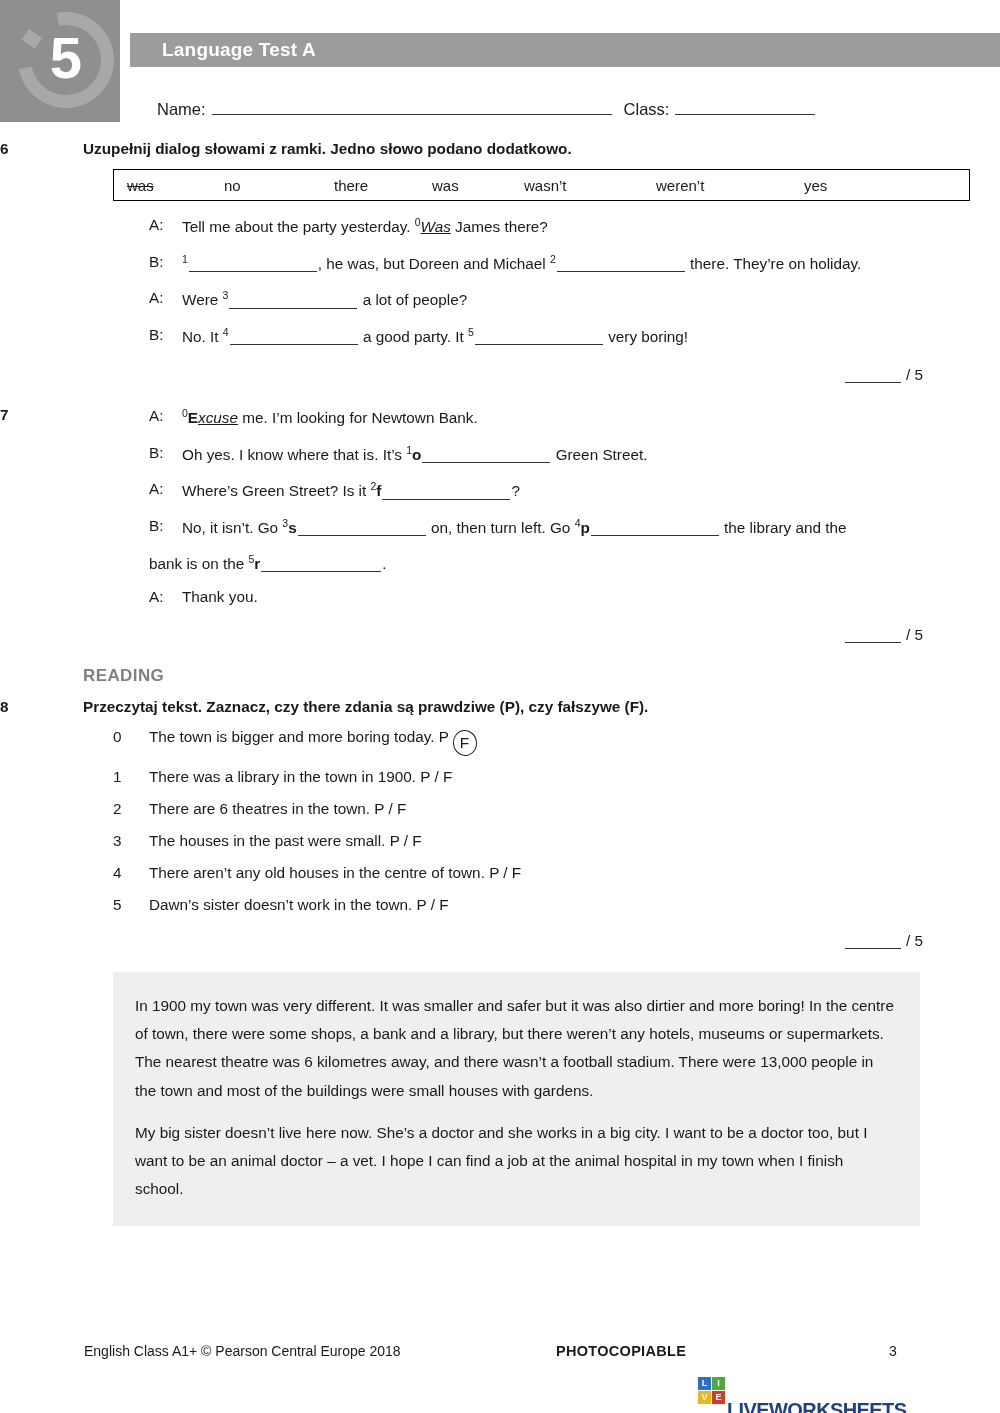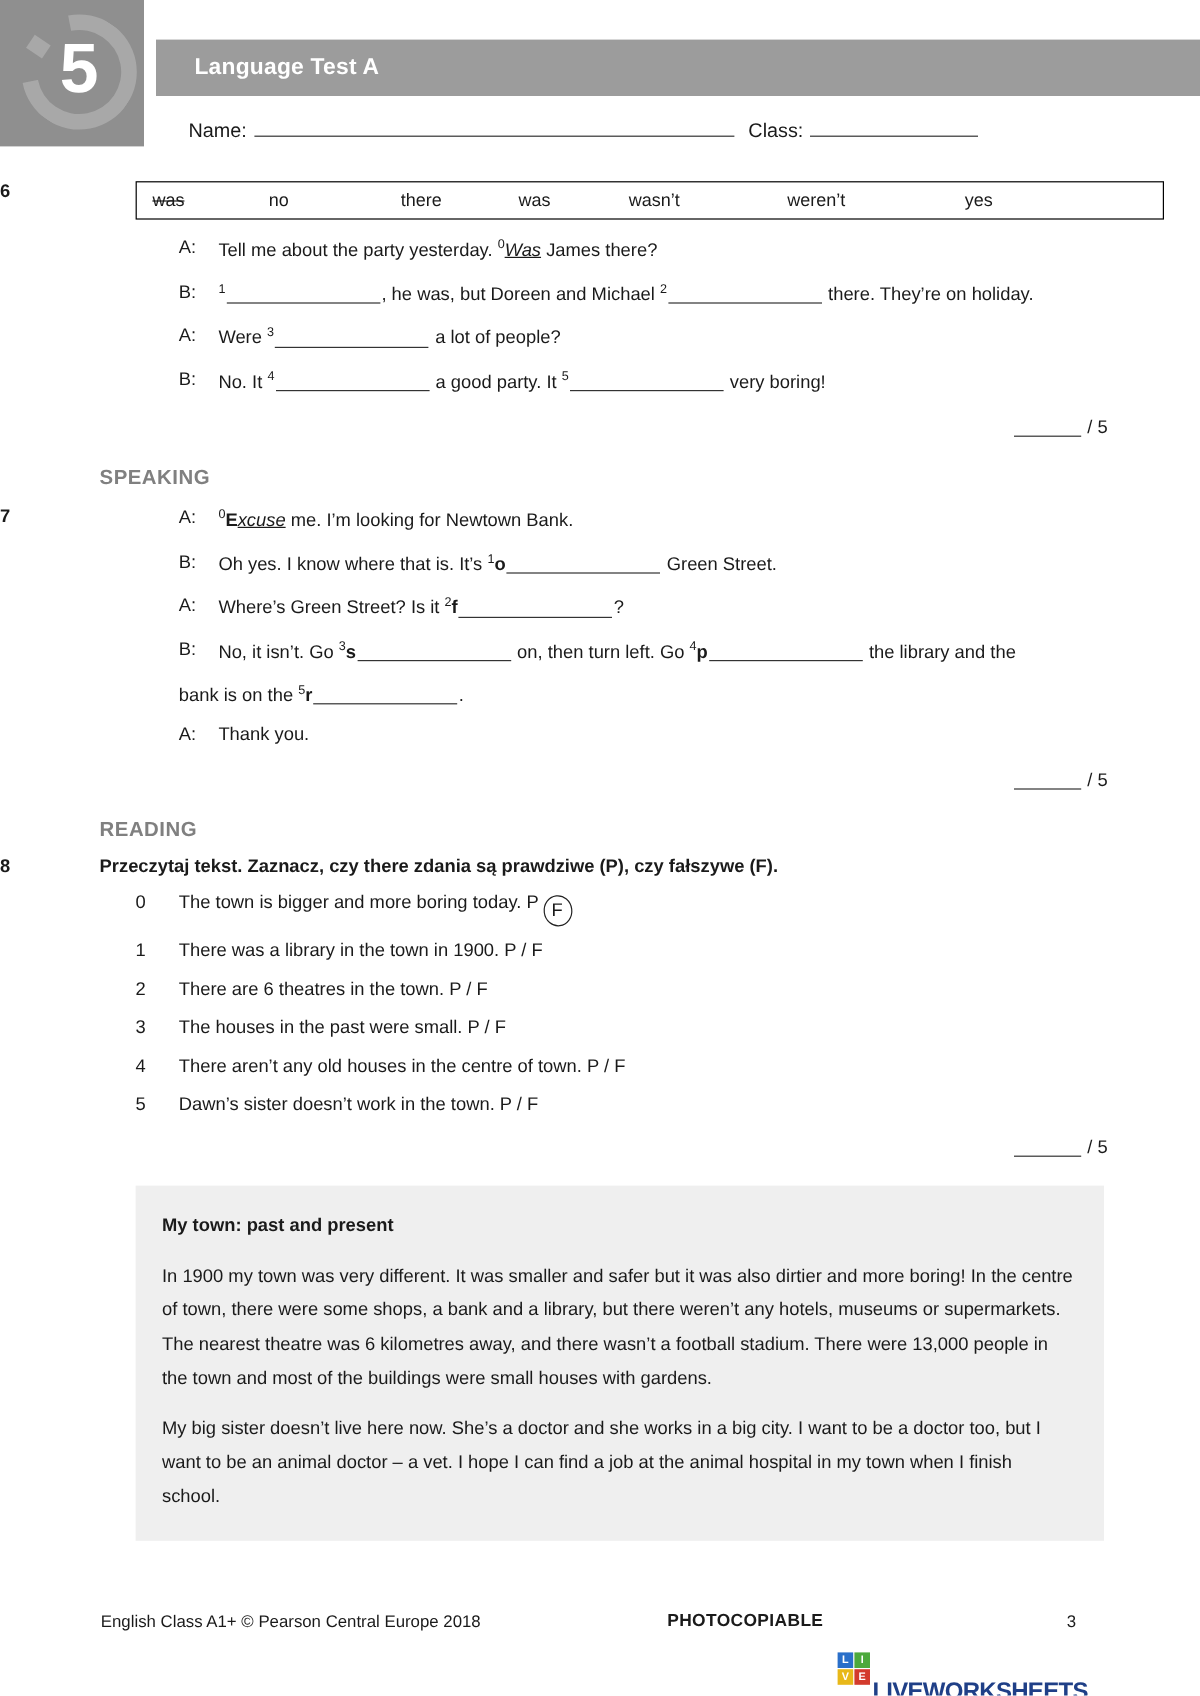--- a/index.html
+++ b/index.html
@@ -47,21 +47,21 @@
     display: flex; align-items: center; justify-content: center;
     color: #ffffff;
     font-size: 58px;
     font-weight: bold;
     line-height: 1;
     padding-bottom: 4px;
   }
   .title-banner {
     position: absolute;
     left: 130px; top: 33px; right: 0;
-    height: 47px;
+    height: 34px;
     background: #9c9c9c;
     display: flex; align-items: center;
   }
   .title-banner-text {
     color: #ffffff;
     font-size: 19px;
     font-weight: bold;
     padding-left: 32px;
     letter-spacing: 0.2px;
   }
@@ -288,20 +288,21 @@
   <span class="gap"></span>
   <span class="lbl">Class:</span>
   <span class="rule rule-class"></span>
 </div>
 
 <div class="content">
 
   <div class="ex">
     <div class="ex-head">
       <span class="ex-num">6</span>
+      <span>Uzupełnij dialog słowami z ramki. Jedno słowo podano dodatkowo.</span>
     </div>
 
     <div class="wordbank">
       <span class="wb-0">was</span>
       <span class="wb-1">no</span>
       <span class="wb-2">there</span>
       <span class="wb-3">was</span>
       <span class="wb-4">wasn’t</span>
       <span class="wb-5">weren’t</span>
       <span>yes</span>
@@ -339,21 +340,20 @@
           <span>very boring!</span></span>
       </div>
 
     </div>
   </div>
 
   <div class="score">
     <span class="score-blank"></span><span>/ 5</span>
   </div>
 
-  <div class="section-head">SPEAKING</div>
 
   <div class="ex">
     <div class="ex-head">
       <span class="ex-num">7</span>
     </div>
 
     <div class="dlg">
 
       <div class="dlg-line">
         <span class="dlg-sp">A:</span>
@@ -448,21 +448,20 @@
       </div>
 
     </div>
   </div>
 
   <div class="score">
     <span class="score-blank"></span><span>/ 5</span>
   </div>
 
   <div class="passage">
-    <h4>My town: past and present</h4>
     <p>In 1900 my town was very different. It was smaller and safer but it was also dirtier and more boring! In the centre of town, there were some shops, a bank and a library, but there weren’t any hotels, museums or supermarkets. The nearest theatre was 6 kilometres away, and there wasn’t a football stadium. There were 13,000 people in the town and most of the buildings were small houses with gardens.</p>
     <p>My big sister doesn’t live here now. She’s a doctor and she works in a big city. I want to be a doctor too, but I want to be an animal doctor – a vet. I hope I can find a job at the animal hospital in my town when I finish school.</p>
   </div>
 
 </div>
 
 <div class="footer">
   <div class="footer-copy">English Class A1+ © Pearson Central Europe 2018</div>
   <div class="footer-photo">PHOTOCOPIABLE</div>
   <div class="footer-page">3</div>

